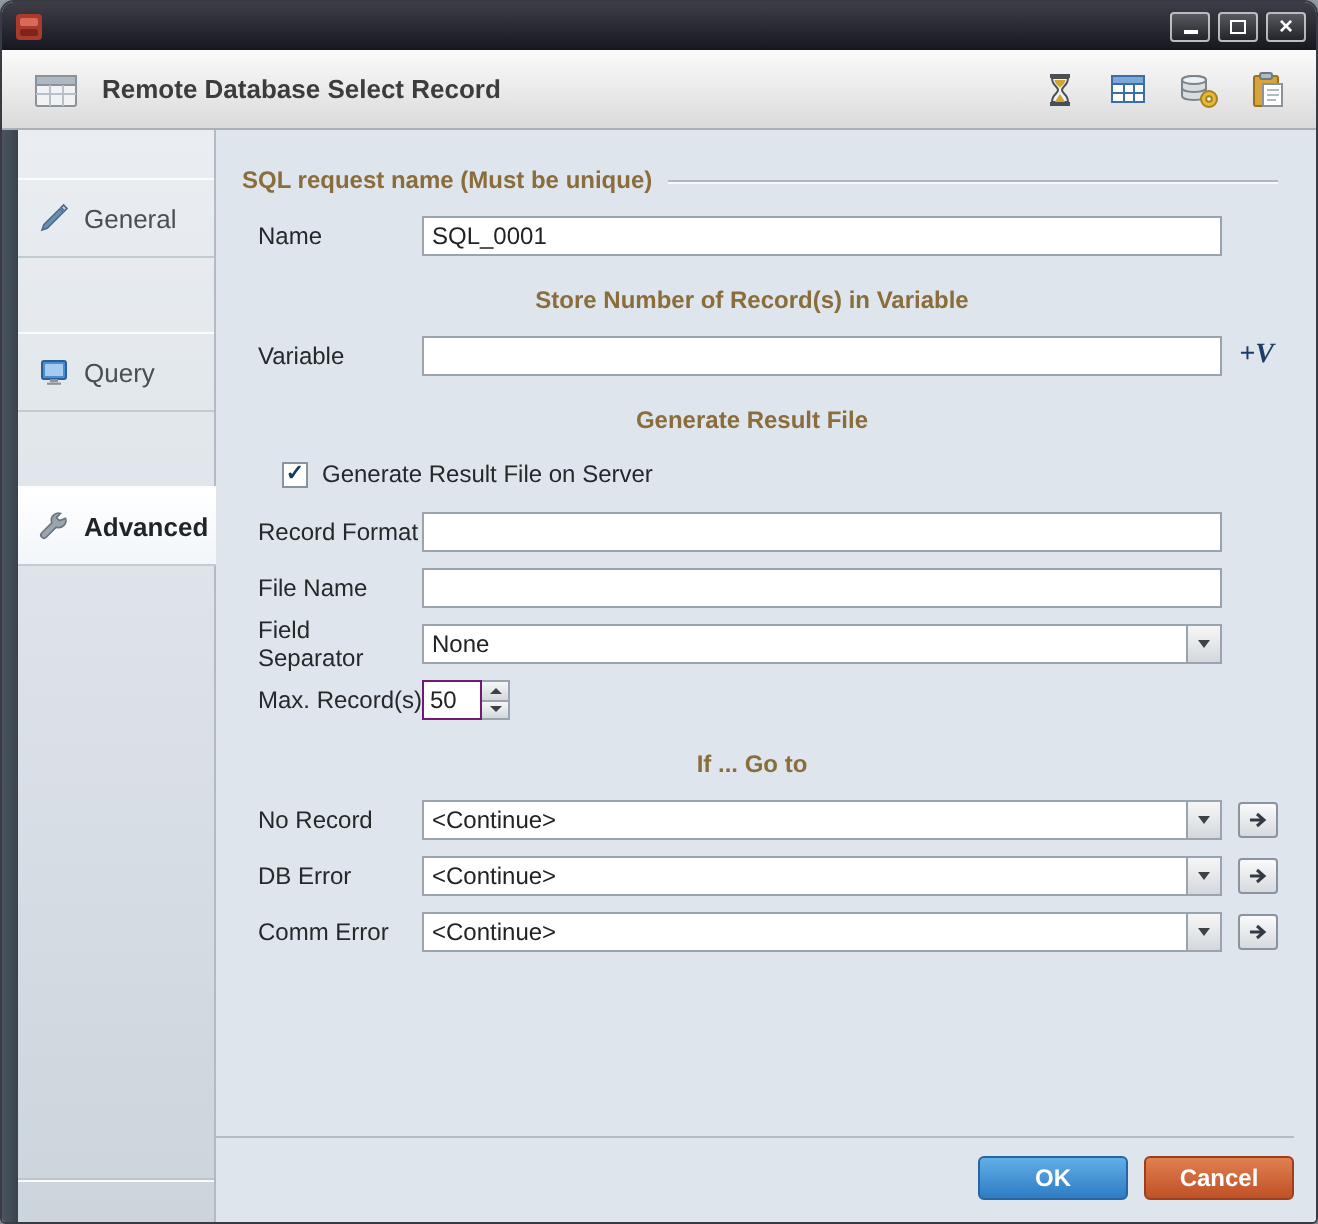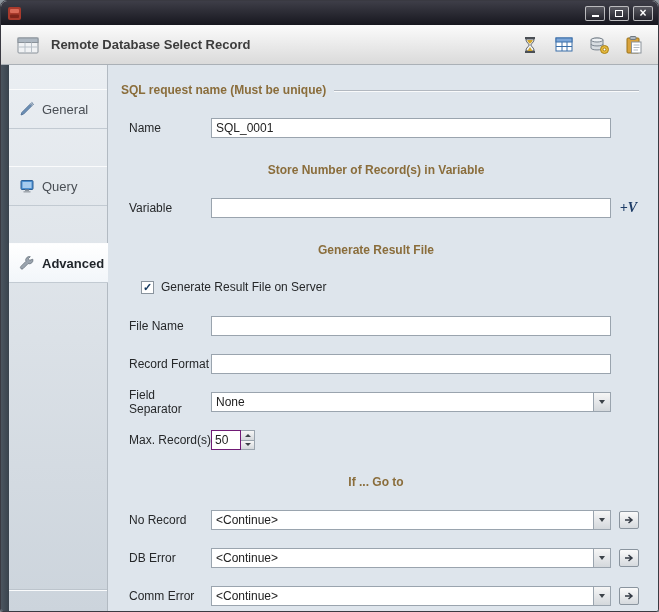--- a/index.html
+++ b/index.html
@@ -83,21 +83,20 @@
   .side-spacer { flex: 1; }
   .side-line { height: 1px; background: #bcc4cc; box-shadow: 0 1px 0 rgba(255,255,255,.9); margin-bottom: 22px; }
 
   
   .content {
     flex: 1;
     background: #dee5ec;
     display: flex; flex-direction: column;
     padding: 18px 19px 12px 13px;
     overflow: hidden;
-    gap: 10px;
   }
   .sec { display: flex; align-items: center; margin-bottom: 11px; }
   .sec .sec-title { font-size: 12px; font-weight: bold; color: #8a6d3b; padding-right: 8px; white-space: nowrap; }
   .sec .sec-line { flex: 1; height: 1px; background: #b2b8c0; box-shadow: 0 1px 0 rgba(255,255,255,.8); }
   .sec.gap { margin-top: 7px; flex-direction: column; }
 
   .frow { display: flex; align-items: center; margin: 0 0 8px 8px; height: 20px; }
   .flabel { width: 82px; font-size: 12px; color: #26282a; flex: none; }
   .txt {
     flex: 1; height: 20px;
@@ -320,27 +319,27 @@
         <span class="sec-title">Generate Result File</span>
         <span class="sec-line"></span>
       </div>
 
       <div class="cbrow">
         <span class="cb">✓</span>
         <span class="cb-label">Generate Result File on Server</span>
       </div>
 
       <div class="frow">
-        <span class="flabel">File Name</span>
+        <span class="flabel">Record Format</span>
         <input class="txt" type="text" value="" style="">
         <span class="trail"></span>
       </div>
 
       <div class="frow">
-        <span class="flabel">Record Format</span>
+        <span class="flabel">File Name</span>
         <input class="txt" type="text" value="" style="">
         <span class="trail"></span>
       </div>
 
       <div class="frow">
         <span class="flabel">Field Separator</span>
         <div class="combo">
           <span class="combo-text">None</span>
           <span class="combo-btn">
               <span class="tri-down"></span>

